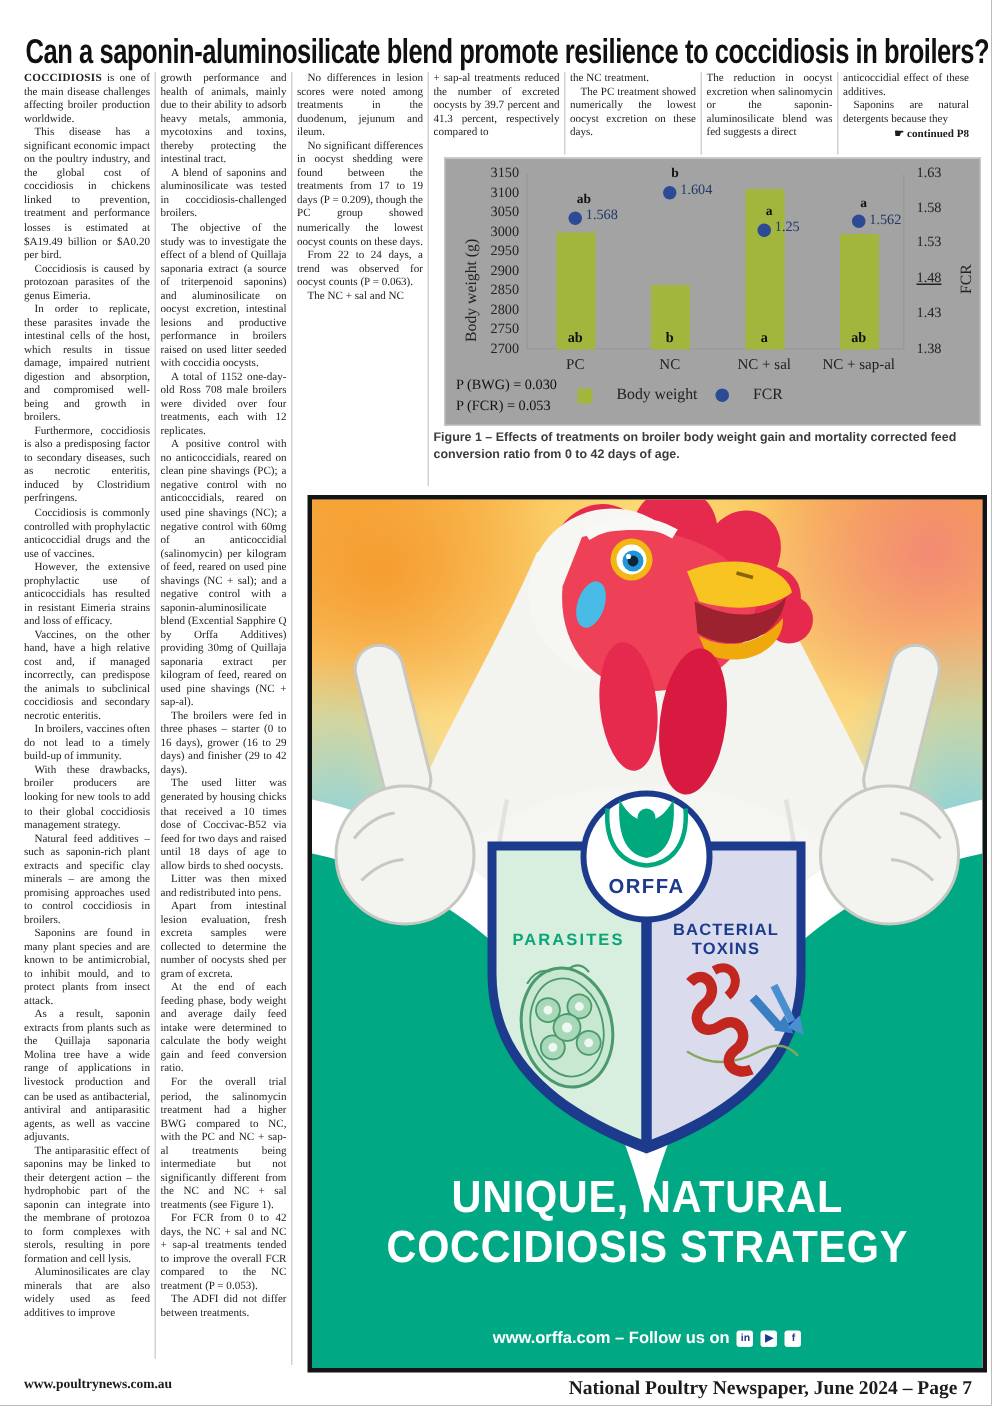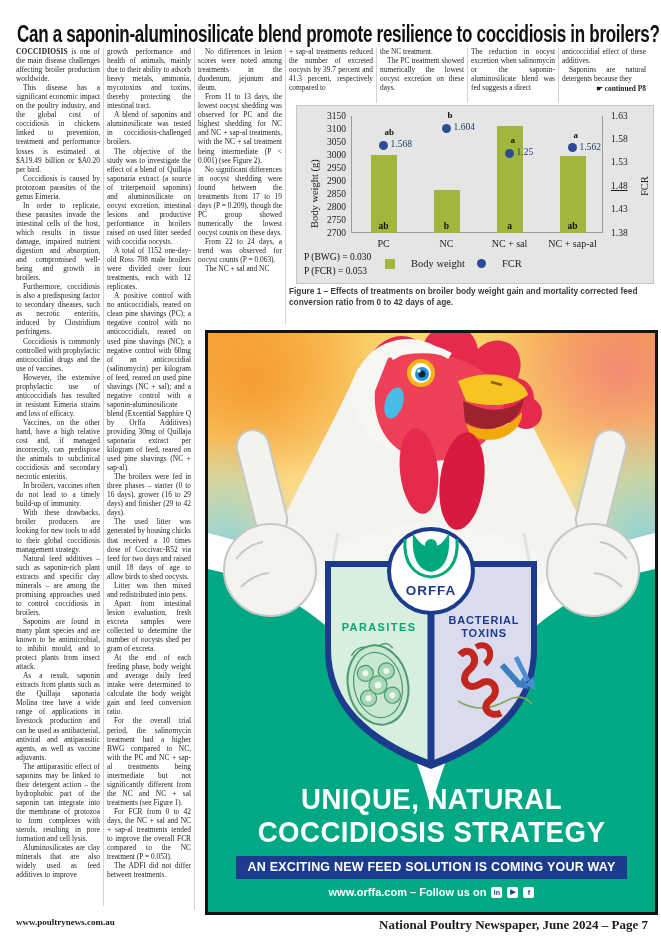--- a/index.html
+++ b/index.html
@@ -12,21 +12,21 @@
   
   .col{position:absolute;top:47px;width:84px;font-size:7.4px;line-height:9.05px;
        text-align:justify;overflow:hidden;}
   .col p{margin:0;text-indent:7px;}
   .col p.flush{text-indent:0;}
   .col b{letter-spacing:0.2px;}
   .continued{text-align:right;font-weight:bold;margin-top:1px;}
   .rule{position:absolute;width:1px;background:#d2d2d2;}
   
   .figure{position:absolute;left:296px;top:105px;width:356px;height:177px;
-          border:1px solid #c6c6c6;background:#e5e5e5;font-family:"Liberation Serif",serif;}
+          border:1px solid #c6c6c6;background:#a3a3a3;font-family:"Liberation Serif",serif;}
   .plot{position:absolute;left:54px;top:10px;width:250px;height:116px;
         border-left:1px solid #9a9a9a;border-bottom:1px solid #9a9a9a;border-right:1px solid #9a9a9a;}
   .bar{position:absolute;width:26px;}
   .bar-letter{position:absolute;bottom:2px;left:0;width:100%;text-align:center;
               font-weight:bold;font-size:9.5px;color:#111;}
   .dot{position:absolute;width:9px;height:9px;border-radius:50%;}
   .dot-letter{position:absolute;font-weight:bold;font-size:9px;color:#111;}
   .dot-value{position:absolute;font-size:9.5px;color:#1f3864;white-space:nowrap;}
   .tick{position:absolute;font-size:9.5px;color:#222;}
   .tick.left{width:34px;text-align:right;}
@@ -111,21 +111,20 @@
       <p>The used litter was generated by housing chicks that received a 10 times dose of Coccivac-B52 via feed for two days and raised until 18 days of age to allow birds to shed oocysts.</p>
       <p>Litter was then mixed and redistributed into pens.</p>
       <p>Apart from intestinal lesion evaluation, fresh excreta samples were collected to determine the number of oocysts shed per gram of excreta.</p>
       <p>At the end of each feeding phase, body weight and average daily feed intake were determined to calculate the body weight gain and feed conversion ratio.</p>
       <p>For the overall trial period, the salinomycin treatment had a higher BWG compared to NC, with the PC and NC + sap-al treatments being intermediate but not significantly different from the NC and NC + sal treatments (see Figure 1).</p>
       <p>For FCR from 0 to 42 days, the NC + sal and NC + sap-al treatments tended to improve the overall FCR compared to the NC treatment (P = 0.053).</p>
       <p>The ADFI did not differ between treatments.</p>
     </div>
   <div class="col" style="left:198px;height:277px;">
       <p>No differences in lesion scores were noted among treatments in the duodenum, jejunum and ileum.</p>
-      <p>From 11 to 13 days, the lowest oocyst shedding was observed for PC and the highest shedding for NC and NC + sap-al treatments, with the NC + sal treatment being intermediate (P &lt; 0.001) (see Figure 2).</p>
       <p>No significant differences in oocyst shedding were found between the treatments from 17 to 19 days (P = 0.209), though the PC group showed numerically the lowest oocyst counts on these days.</p>
       <p>From 22 to 24 days, a trend was observed for oocyst counts (P = 0.063).</p>
       <p>The NC + sal and NC</p>
     </div>
   <div class="col" style="left:289px;height:56px;">
       <p class="flush">+ sap-al treatments reduced the number of excreted oocysts by 39.7 percent and 41.3 percent, respectively compared to</p>
     </div>
   <div class="col" style="left:380px;height:56px;">
       <p class="flush">the NC treatment.</p>
       <p>The PC treatment showed numerically the lowest oocyst excretion on these days.</p>
@@ -298,21 +297,20 @@
     <div class="shield-label-left">PARASITES</div>
     <div class="shield-label-right">
       <div>BACTERIAL</div>
       <div>TOXINS</div>
     </div>
     <div class="orffa-text">ORFFA</div>
     <div class="ad-headline">
       <div>UNIQUE, NATURAL</div>
       <div>COCCIDIOSIS STRATEGY</div>
     </div>
-    <div class="ad-banner">AN EXCITING NEW FEED SOLUTION IS COMING YOUR WAY</div>
     <div class="ad-web">
       <span>www.orffa.com – Follow us on</span>
       <span class="soc">in</span>
       <span class="soc">▶</span>
       <span class="soc">f</span>
     </div>
   </div>
 
   <div class="footer-left">www.poultrynews.com.au</div>
   <div class="footer-right">National Poultry Newspaper, June 2024 – Page 7</div>

